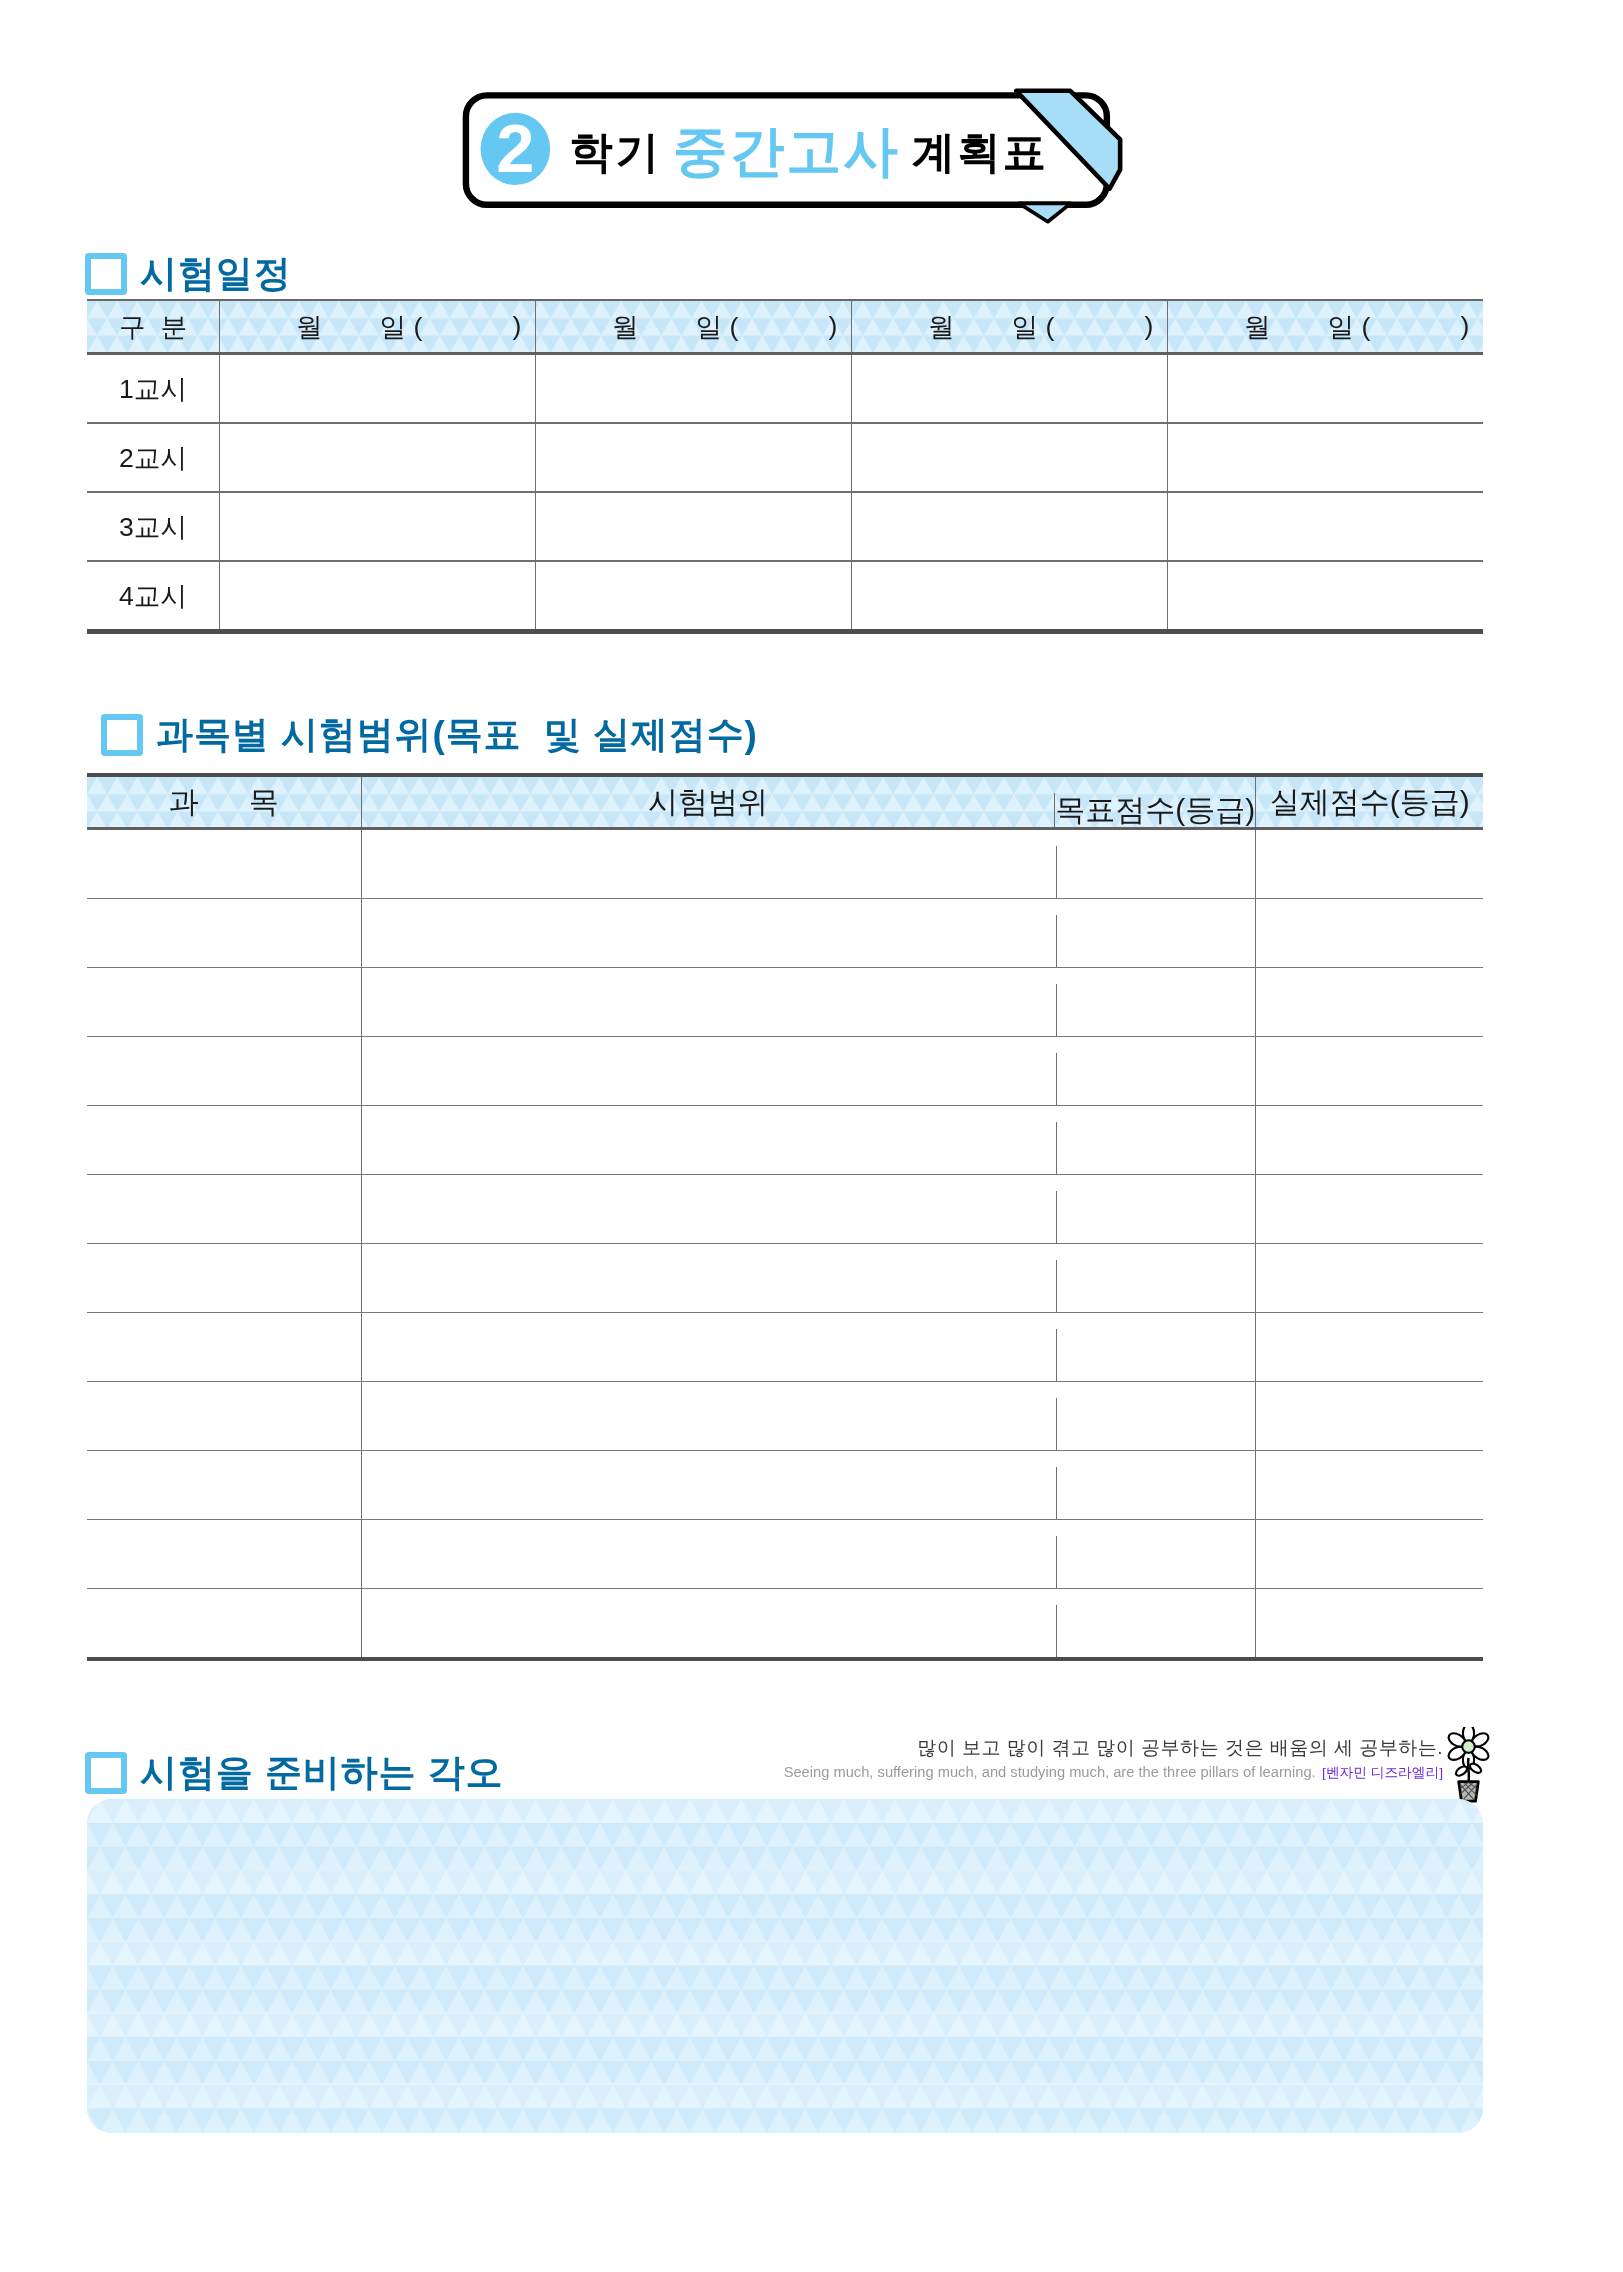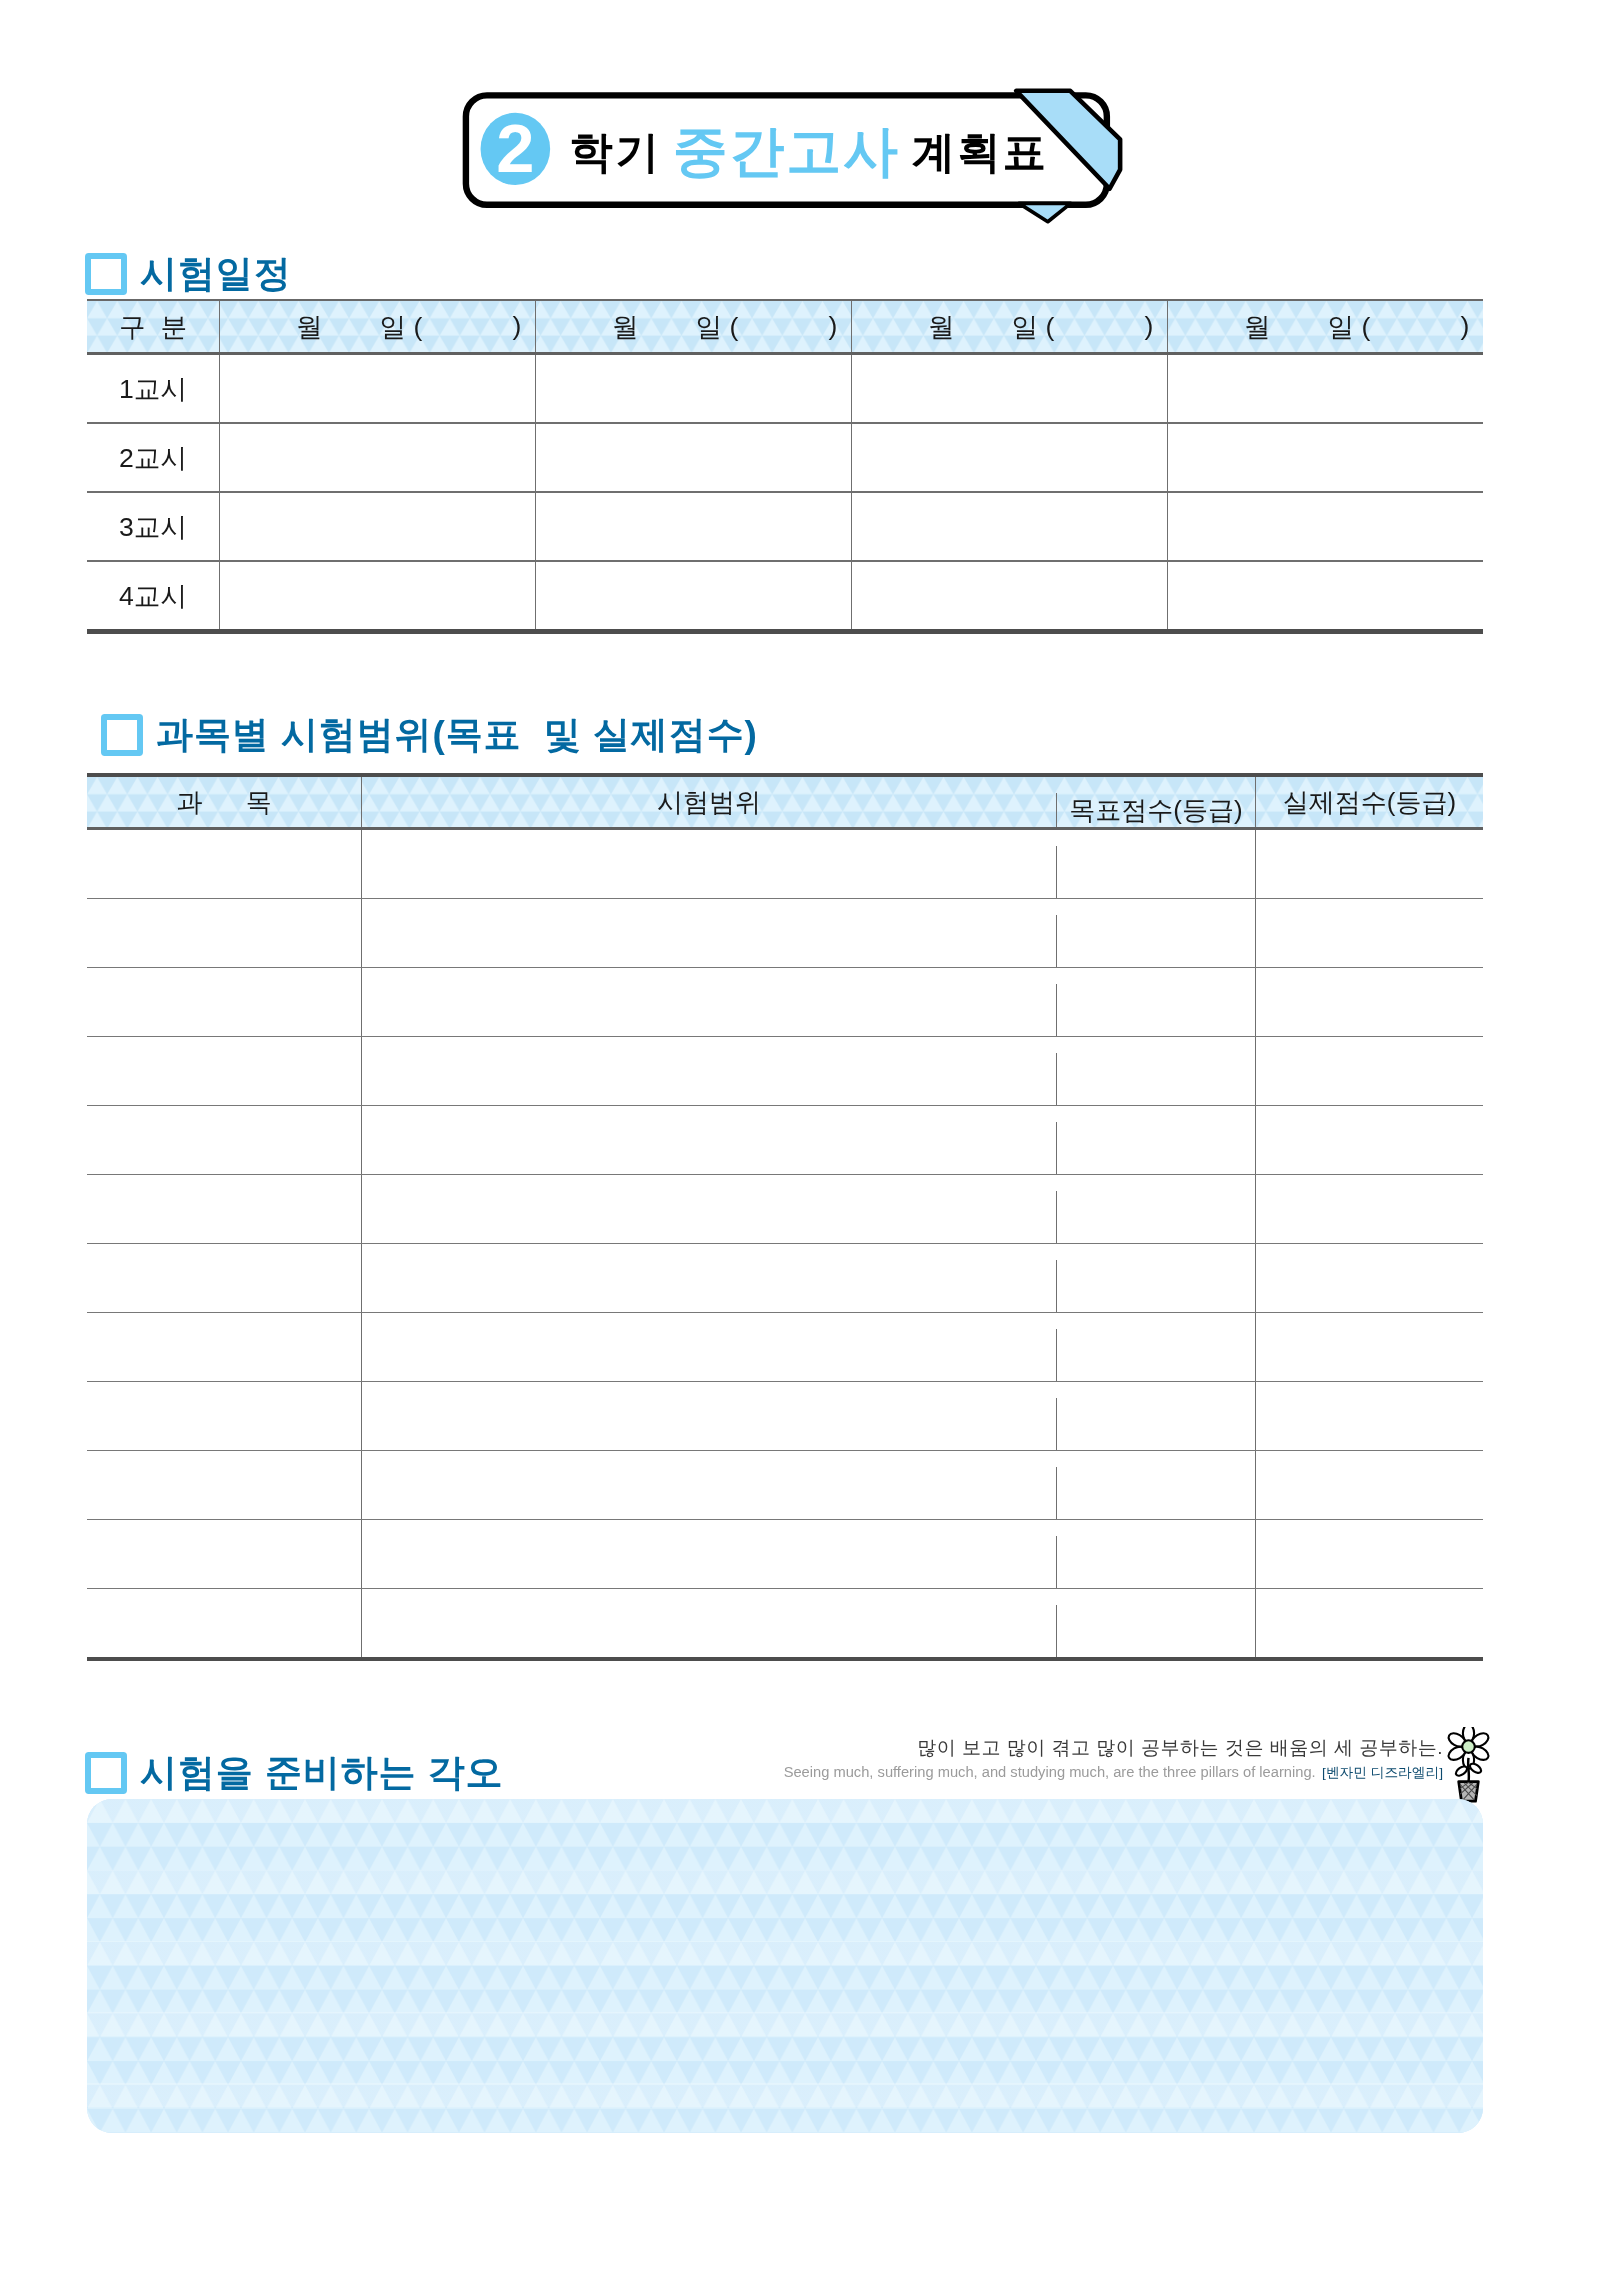--- a/index.html
+++ b/index.html
@@ -40,28 +40,28 @@
   .cell.date{width:316px;justify-content:flex-start;}
   .cell.date .m{margin-left:76px;}
   .cell.date .d{margin-left:57px;}
   .cell.date .c{margin-left:auto;margin-right:13.7px;}
   .t1row{display:flex;height:67px;border-bottom:2.3px solid #6f6f6f;}
   .t1row:last-child{border-bottom:none;}
   .t1row .label{width:132px;display:flex;align-items:center;justify-content:center;font-size:26.6px;color:#1a1a1a;}
   .t1row .cell{width:316px;}
   
   .c0{width:280px;} .c1{width:710px;} .c2{width:203px;margin-top:16px;} .c3{width:233px;}
-  #table2 .thead .cell{font-size:26px;}
+  #table2 .thead .cell{font-size:30px;}
   .t2row{display:flex;height:68px;border-bottom:1.8px solid #787878;}
   .t2row:last-child{border-bottom:none;}
   
   .quote{position:absolute;right:180px;top:1735px;text-align:right;}
   .q-kr{font-size:19px;color:#3a3a3a;letter-spacing:0.5px;line-height:26px;}
   .q-en{font-size:14.7px;color:#9b9b9b;line-height:20px;margin-top:0.9px;}
-  .q-en .attr{font-size:13.7px;color:#0c4a6e;margin-left:6.4px;}
+  .q-en .attr{font-size:13.7px;color:#6d28d9;margin-left:6.4px;}
   .flower{position:absolute;left:1444px;top:1727px;width:49px;height:77px;}
   
   .canvas{
     position:absolute;left:87px;top:1799px;width:1396px;height:334px;
     border-radius:25px;overflow:hidden;background:var(--canvas-base,#cfeafb);
   }
   .canvas .pat{position:absolute;inset:0;width:100%;height:100%;}
   .canvas .bands{
     position:absolute;inset:0;
     background:repeating-linear-gradient(to bottom,

